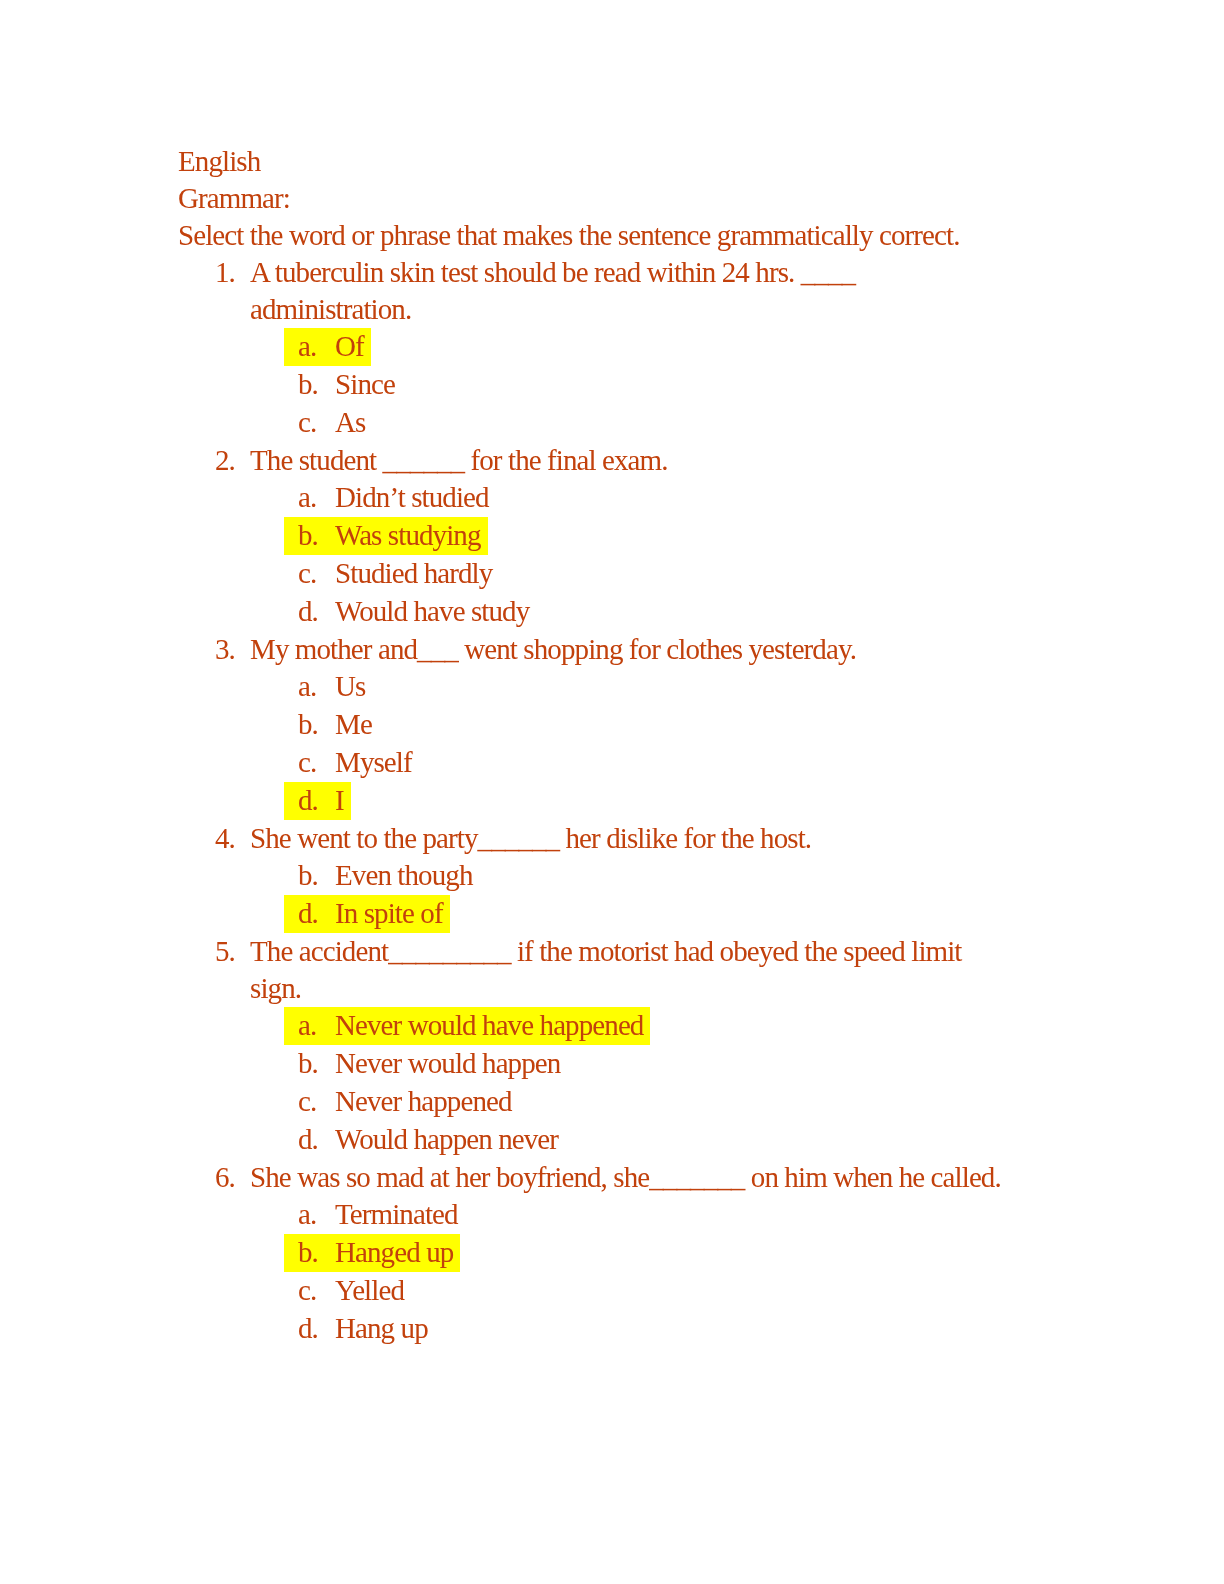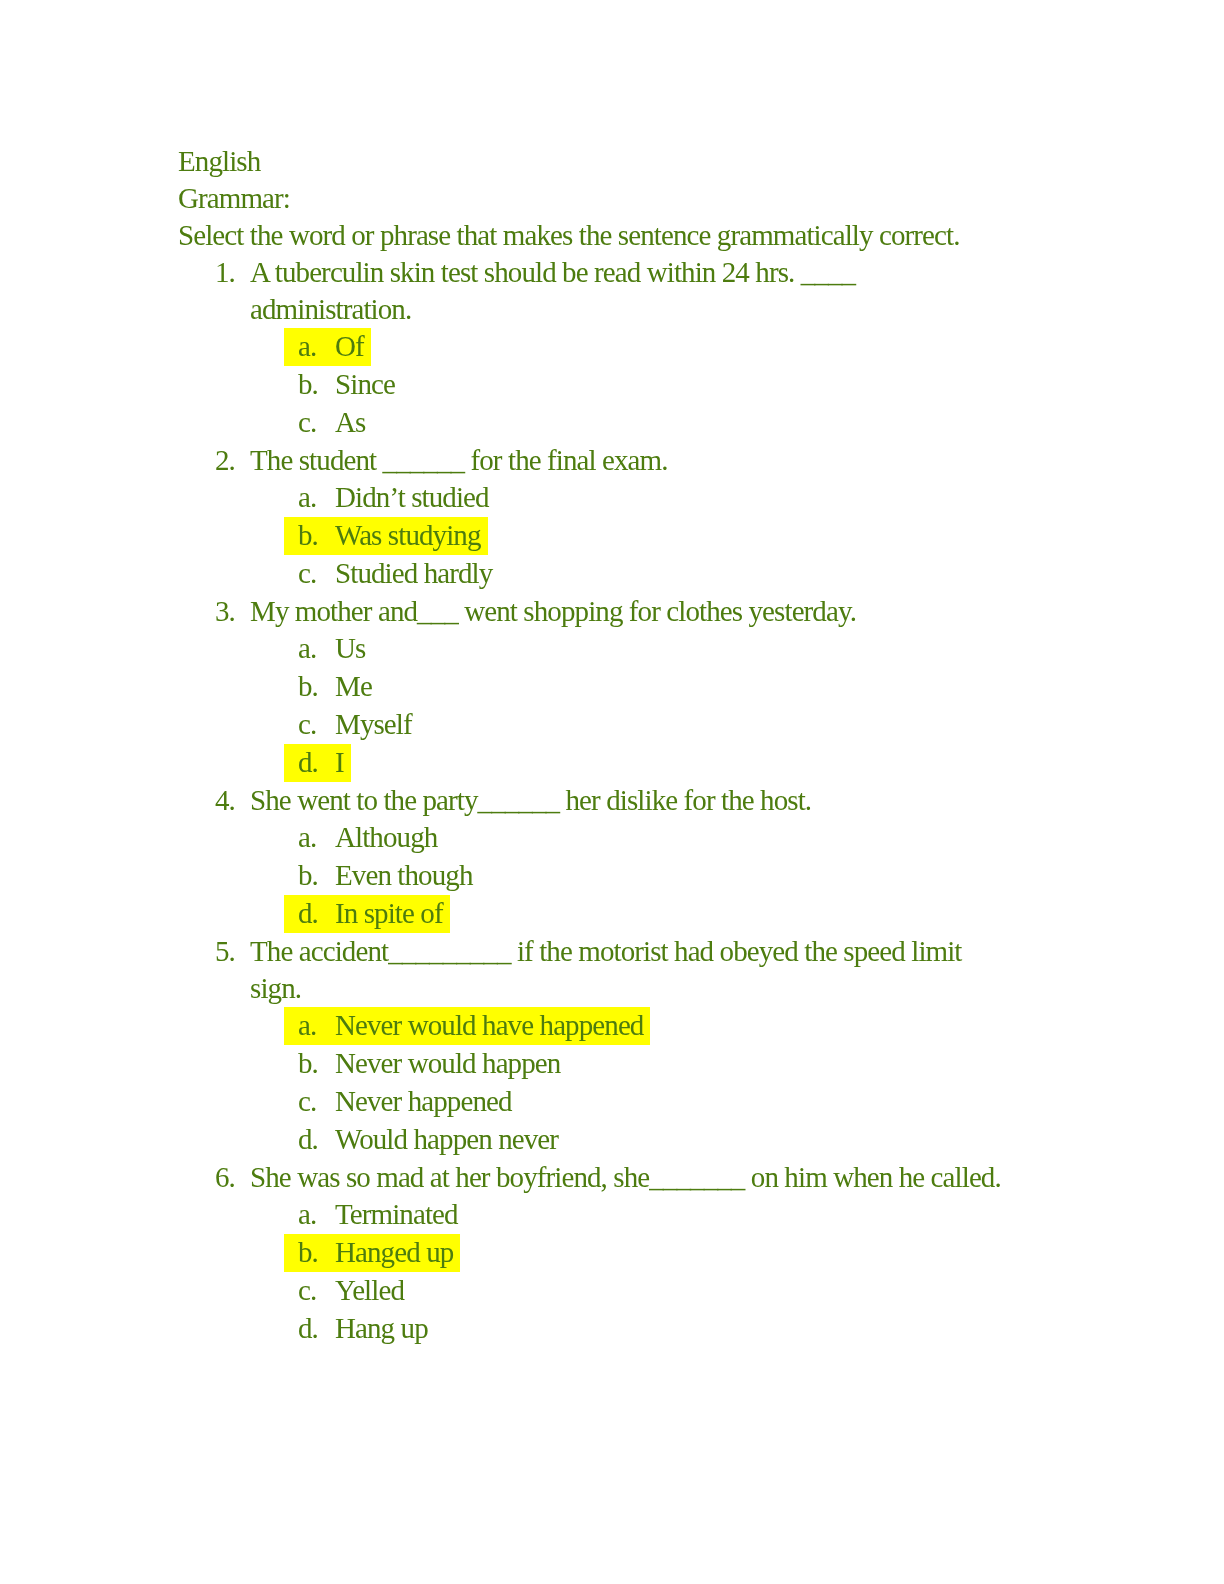--- a/index.html
+++ b/index.html
@@ -11,21 +11,21 @@
   .page {
     position: relative;
     width: 1224px;
     height: 1584px;
     background: #ffffff;
     overflow: hidden;
     font-family: "Liberation Serif", "DejaVu Serif", serif;
     font-size: 29px;
     line-height: 37px;
     letter-spacing: -0.9px;
-    color: #4d7c0f;
+    color: #c2410c;
   }
   .doc {
     padding: 143px 60px 0 178px;
   }
   .header-line {
     white-space: pre-line;
   }
   .question {
     position: relative;
     padding-left: 72px;
@@ -83,42 +83,42 @@
     </div>
     <div class="option">
       <span class="opt-inner"><span class="opt-letter">a.</span><span class="opt-text">Didn’t studied</span></span>
     </div>
     <div class="option">
       <span class="opt-inner highlighted"><span class="opt-letter">b.</span><span class="opt-text">Was studying</span></span>
     </div>
     <div class="option">
       <span class="opt-inner"><span class="opt-letter">c.</span><span class="opt-text">Studied hardly</span></span>
     </div>
+    <div class="option">
+      <span class="opt-inner"><span class="opt-letter">d.</span><span class="opt-text">Would have study</span></span>
+    </div>
 
     <div class="question">
       <span class="q-num">3.</span><span class="q-text">My mother and___ went shopping for clothes yesterday.</span>
     </div>
     <div class="option">
       <span class="opt-inner"><span class="opt-letter">a.</span><span class="opt-text">Us</span></span>
     </div>
     <div class="option">
       <span class="opt-inner"><span class="opt-letter">b.</span><span class="opt-text">Me</span></span>
     </div>
     <div class="option">
       <span class="opt-inner"><span class="opt-letter">c.</span><span class="opt-text">Myself</span></span>
     </div>
     <div class="option">
       <span class="opt-inner highlighted"><span class="opt-letter">d.</span><span class="opt-text">I</span></span>
     </div>
 
     <div class="question">
       <span class="q-num">4.</span><span class="q-text">She went to the party______ her dislike for the host.</span>
-    </div>
-    <div class="option">
-      <span class="opt-inner"><span class="opt-letter">a.</span><span class="opt-text">Although</span></span>
     </div>
     <div class="option">
       <span class="opt-inner"><span class="opt-letter">b.</span><span class="opt-text">Even though</span></span>
     </div>
     <div class="option">
       <span class="opt-inner highlighted"><span class="opt-letter">d.</span><span class="opt-text">In spite of</span></span>
     </div>
 
     <div class="question">
       <span class="q-num">5.</span><span class="q-text">The accident_________ if the motorist had obeyed the speed limit

